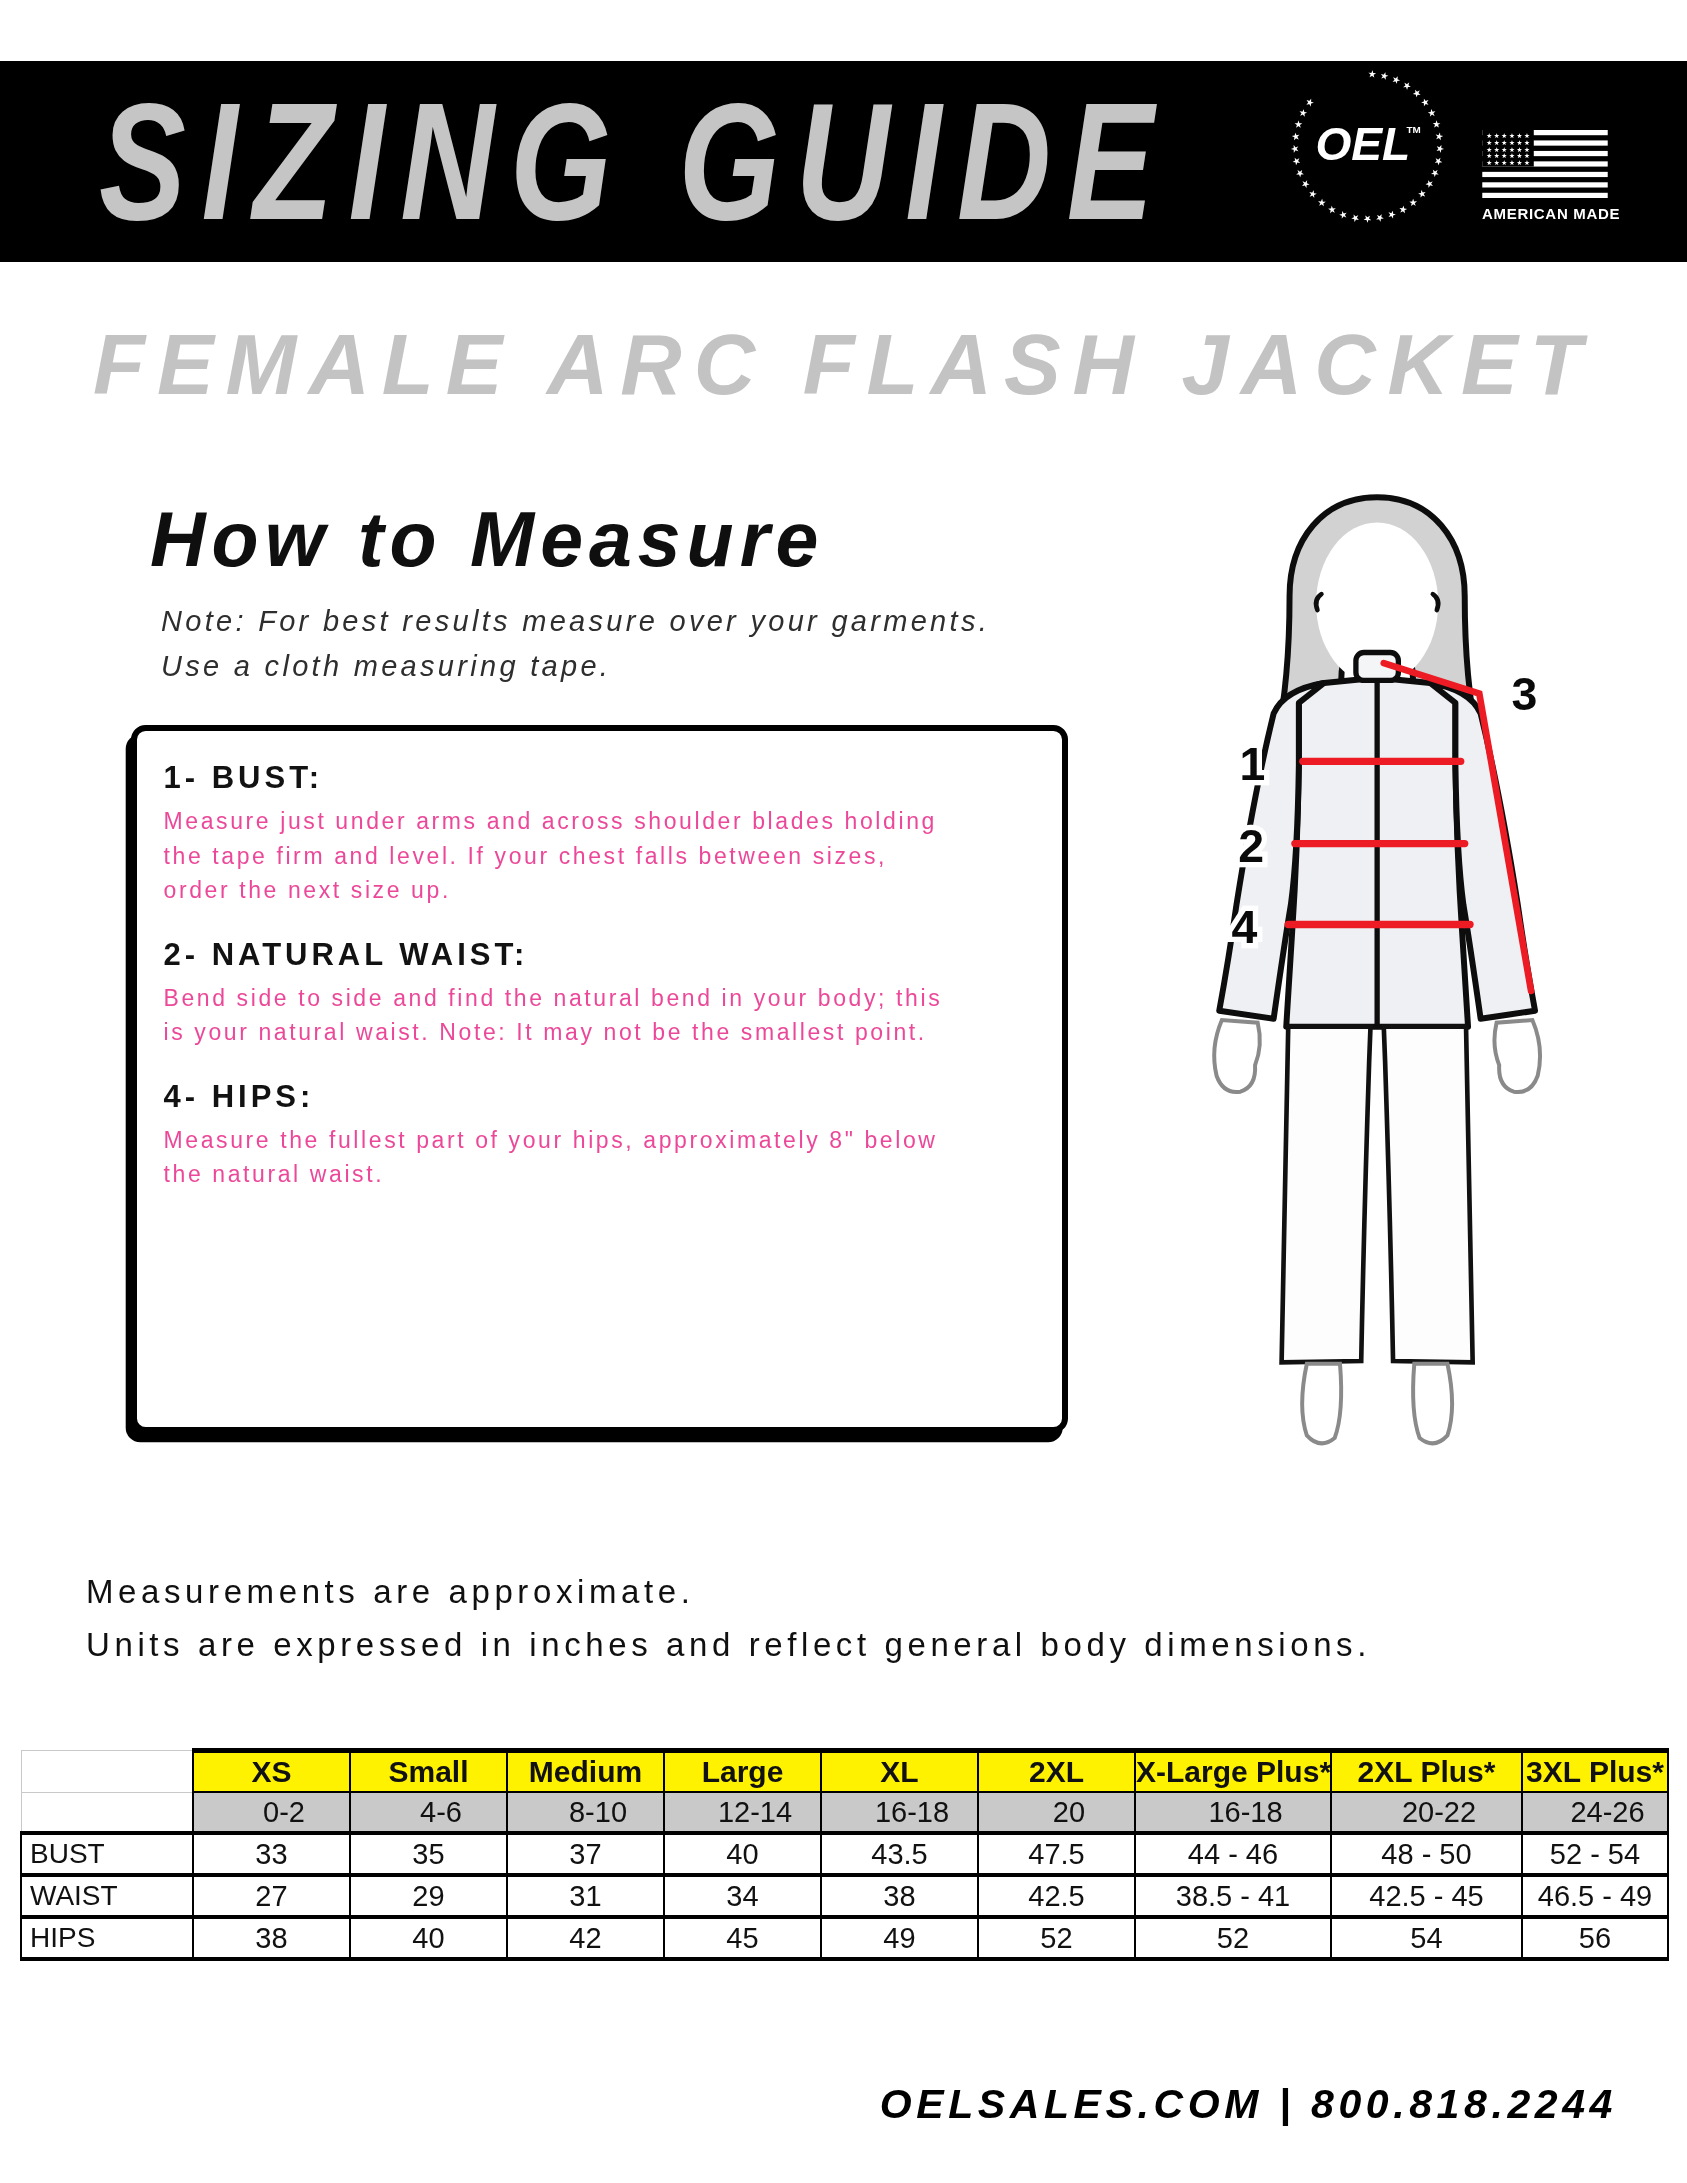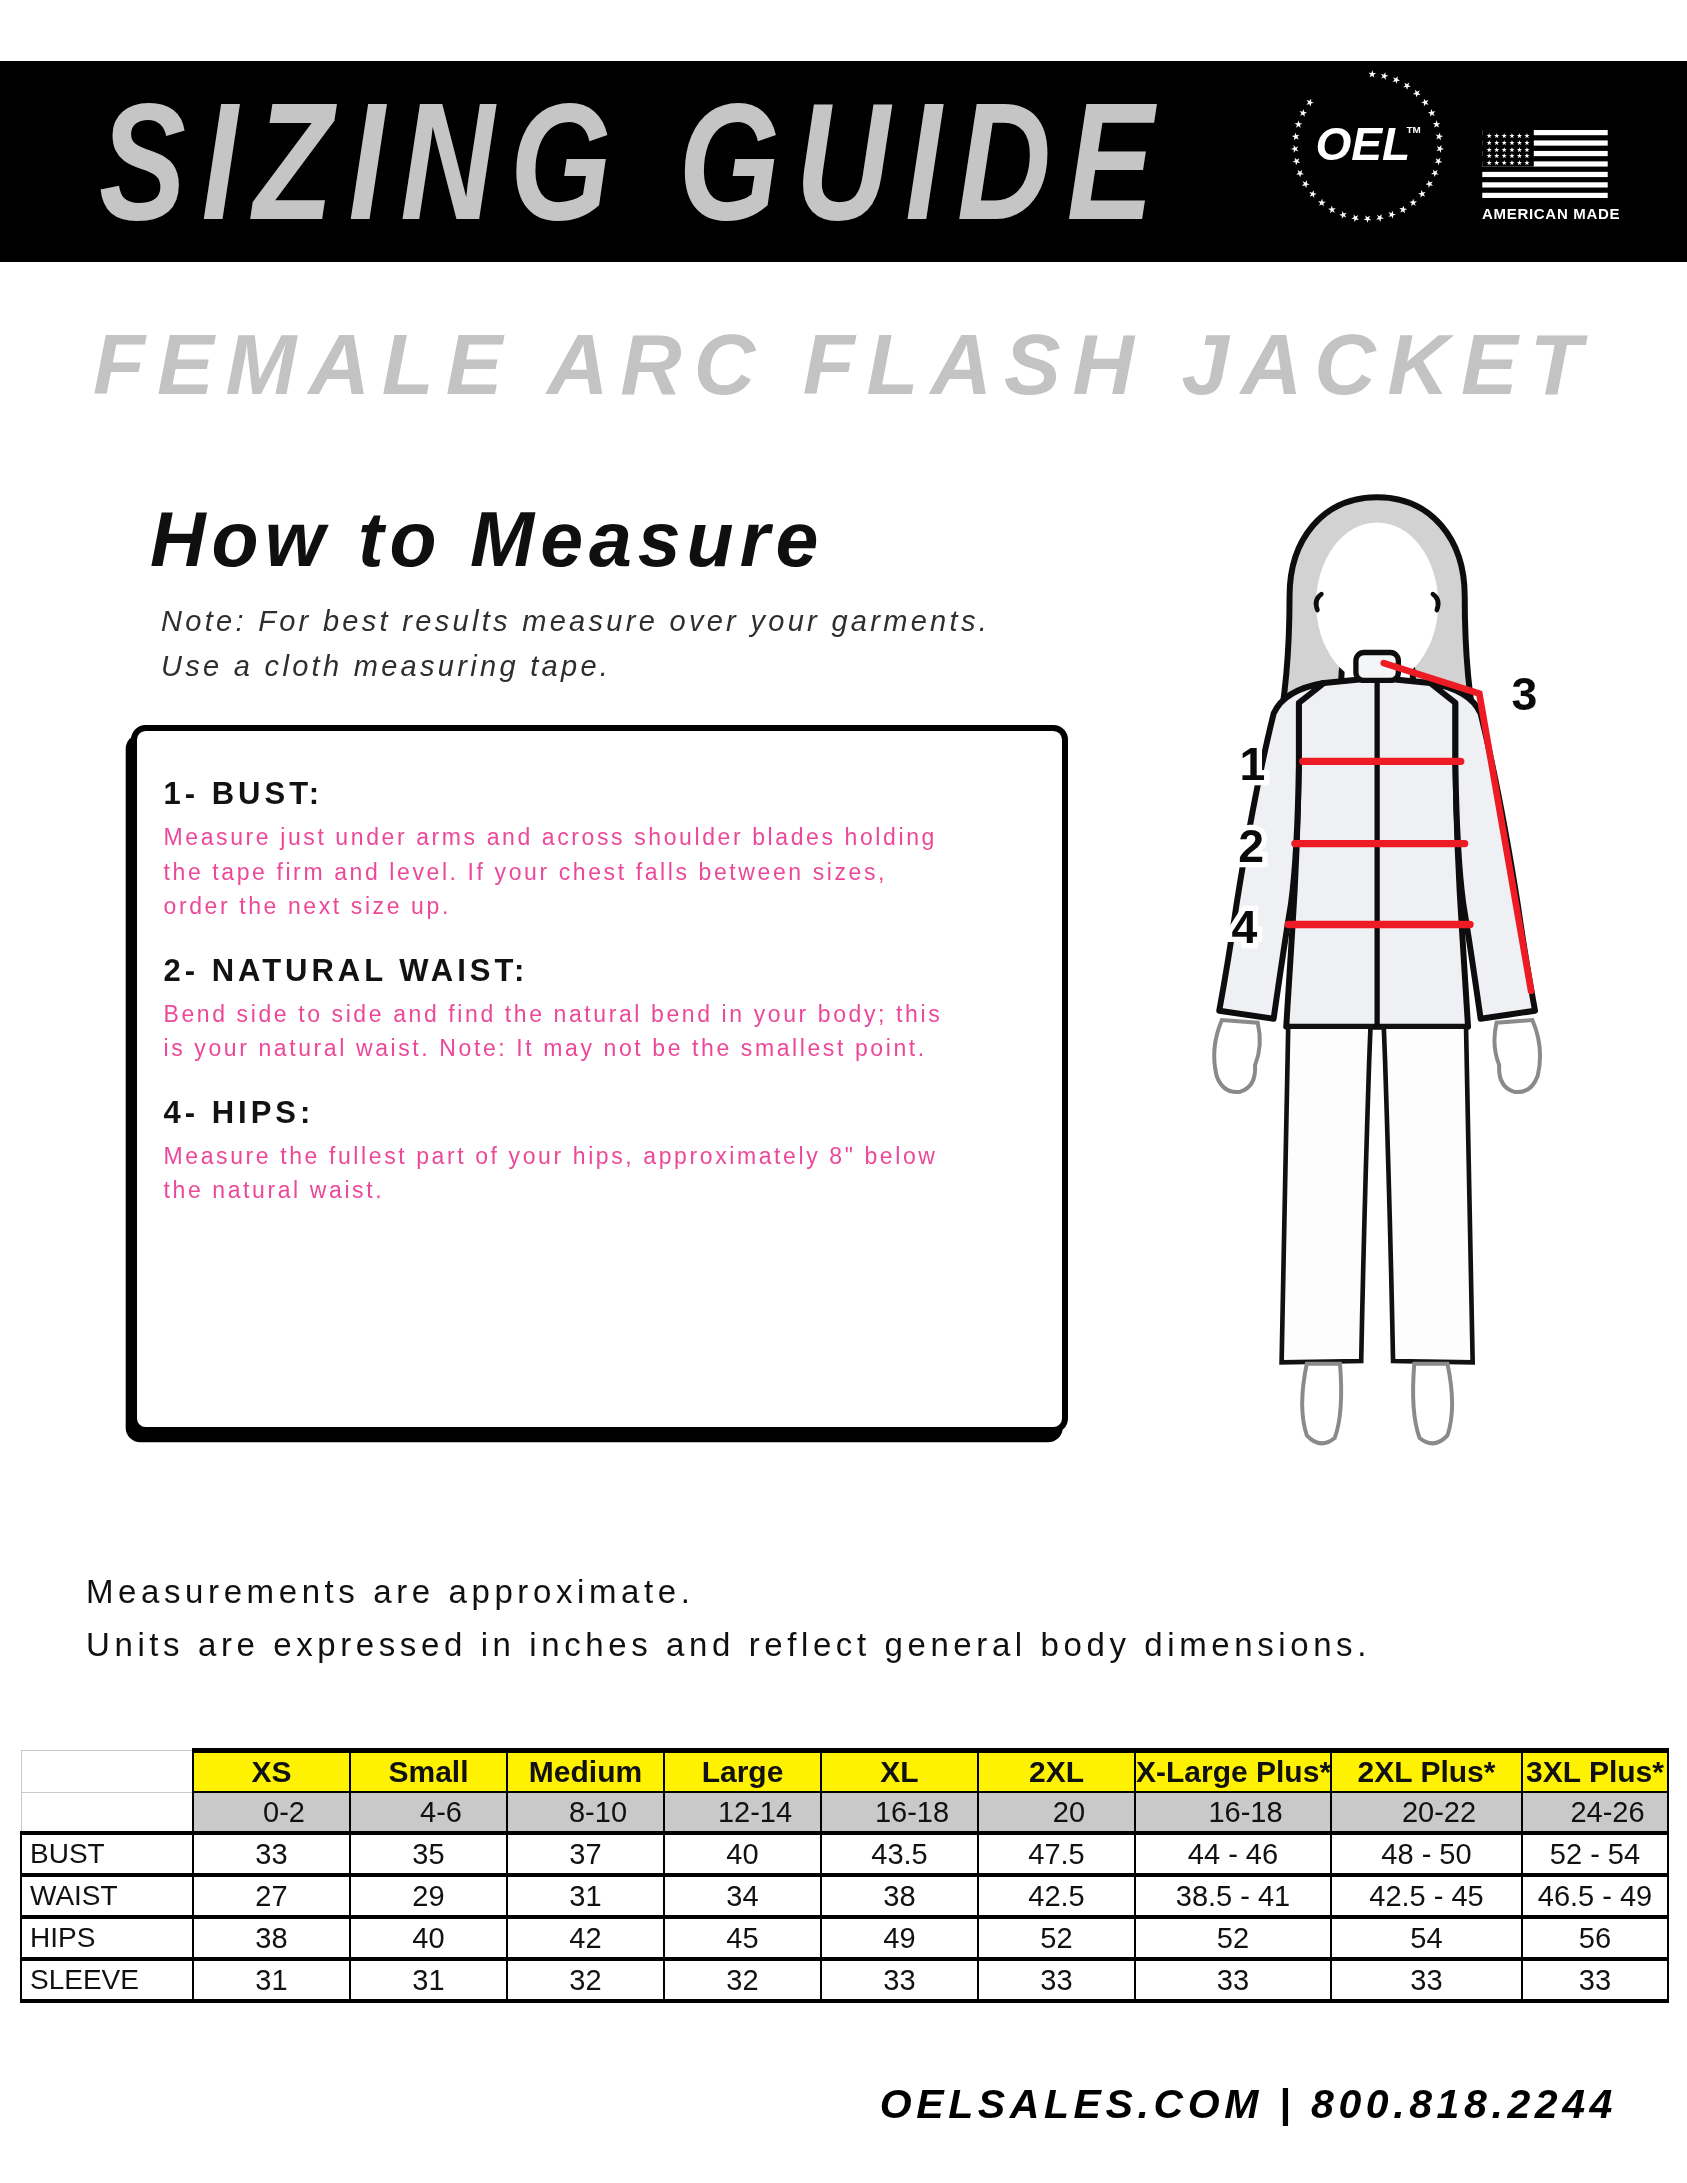--- a/index.html
+++ b/index.html
@@ -21,21 +21,21 @@
 
   
   .h2m-title{position:absolute;left:150px;top:501px;font-size:77px;font-style:italic;font-weight:800;
         color:#0f0f0f;letter-spacing:6px;white-space:nowrap;line-height:1;}
   .h2m-note{position:absolute;left:152px;top:599px;font-size:29px;font-style:italic;
         letter-spacing:3.3px;line-height:1.55;color:#2e2e2e;margin-left:9px;}
 
   .measure-box{position:absolute;left:131px;top:725px;width:937px;height:708px;box-sizing:border-box;
         border:6.6px solid #000;border-radius:14.6px;background:#fff;box-shadow:-5.3px 9.3px 0 #000;
         padding:29px 26.5px 0 26.5px;}
-  .step{margin:16px 0 29px 0;}
+  .step{margin:0 0 29px 0;}
   .step-label{font-size:31px;font-weight:800;letter-spacing:4px;color:#121212;margin:0 0 8px 0;}
   .step-text{font-size:23px;letter-spacing:2.6px;line-height:1.5;color:#ec4899;width:791px;margin:0;}
 
   
   .figure-wrap{position:absolute;left:1163px;top:480px;width:415px;height:1035px;}
 
   
   .units-note{position:absolute;left:86px;top:1565px;font-size:33px;letter-spacing:4.6px;
         line-height:1.62;color:#101010;}
 
@@ -236,32 +236,20 @@
             <td class="value">38</td>
             <td class="value">40</td>
             <td class="value">42</td>
             <td class="value">45</td>
             <td class="value">49</td>
             <td class="value">52</td>
             <td class="value">52</td>
             <td class="value">54</td>
             <td class="value">56</td>
           </tr>
-          <tr class="data">
-            <td class="row-label">SLEEVE</td>
-            <td class="value">31</td>
-            <td class="value">31</td>
-            <td class="value">32</td>
-            <td class="value">32</td>
-            <td class="value">33</td>
-            <td class="value">33</td>
-            <td class="value">33</td>
-            <td class="value">33</td>
-            <td class="value">33</td>
-          </tr>
         </tbody>
     </table>
   </div>
 
   <div class="footer">OELSALES.COM | 800.818.2244</div>
 
 </div>
 
 
 </body></html>

